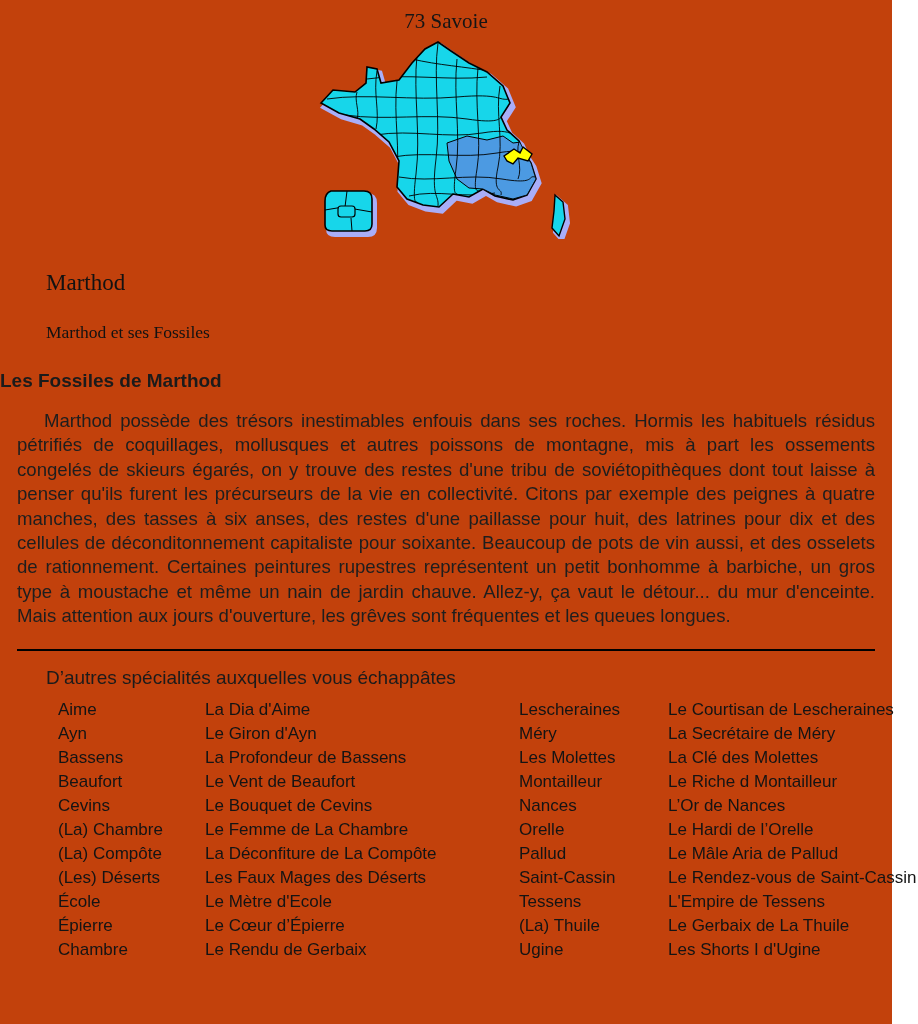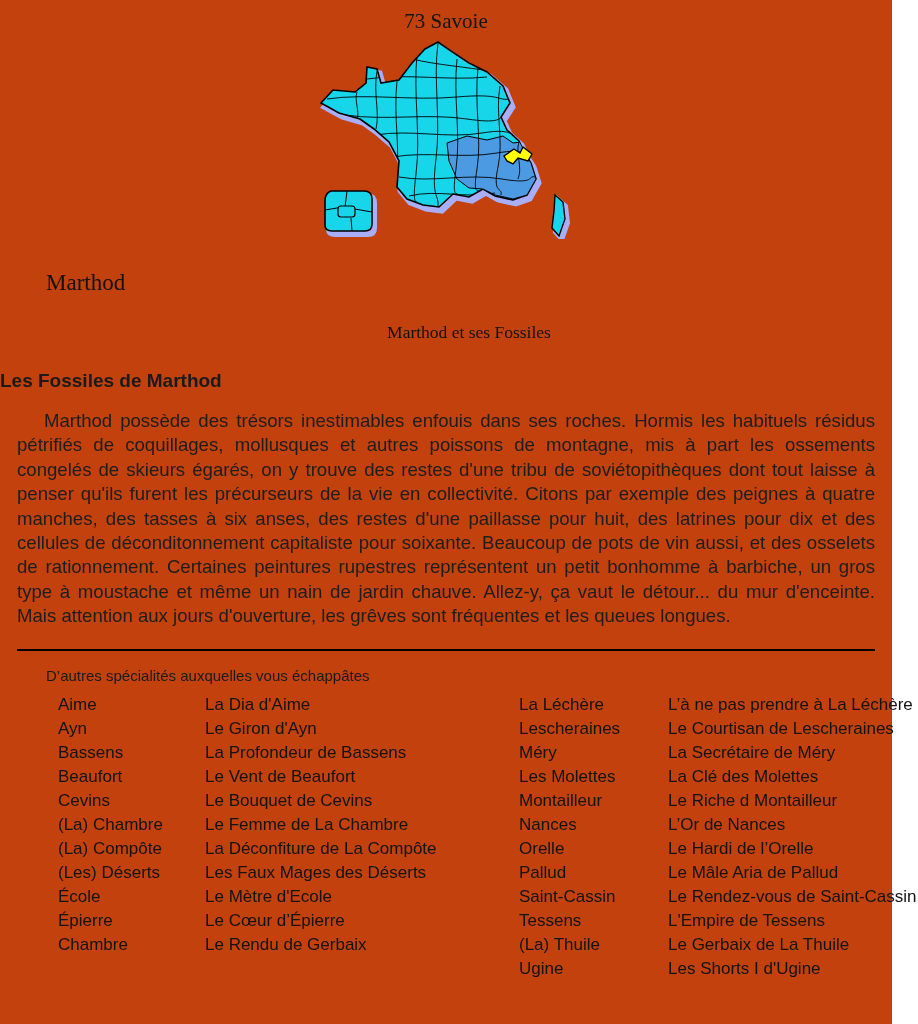--- a/index.html
+++ b/index.html
@@ -24,21 +24,20 @@
 
   .heading {
     margin: 31px 0 0 46px;
     font-family: "Liberation Serif", serif;
     font-size: 23px;
   }
   .subheading {
     margin: 26px 0 0 46px;
     font-family: "Liberation Serif", serif;
     font-size: 17.5px;
-    text-align: center;
   }
   .section-title {
     margin-top: 27px;
     text-align: left;
     font-family: "Liberation Sans", sans-serif;
     font-weight: bold;
     font-size: 19px;
     color: #1b1b1b;
   }
   .body-par {
@@ -52,21 +51,21 @@
   }
   .rule {
     margin: 20px 17px 0 17px;
     border: 0;
     border-top: 2px solid #000;
     height: 0;
   }
   .list-title {
     margin: 16px 0 0 46px;
     font-family: "Liberation Sans", sans-serif;
-    font-size: 15px;
+    font-size: 19px;
     color: #1b1b1b;
   }
   .lists {
     display: flex;
     margin: 9px 0 0 58px;
     font-family: Liberation Sans, sans-serif;
     font-size: 17px;
     color: #141414;
   }
   .col-left { width: 461px; flex: none; }
@@ -202,24 +201,20 @@
           <span class="spec">Le Cœur d’Épierre</span>
         </div>
 
         <div class="spec-row">
           <span class="place">Chambre</span>
           <span class="spec">Le Rendu de Gerbaix</span>
         </div>
       </div>
     <div class="col-right">
 
-        <div class="spec-row">
-          <span class="place">La Léchère</span>
-          <span class="spec">L’à ne pas prendre à La Léchère</span>
-        </div>
 
         <div class="spec-row">
           <span class="place">Lescheraines</span>
           <span class="spec">Le Courtisan de Lescheraines</span>
         </div>
 
         <div class="spec-row">
           <span class="place">Méry</span>
           <span class="spec">La Secrétaire de Méry</span>
         </div>

